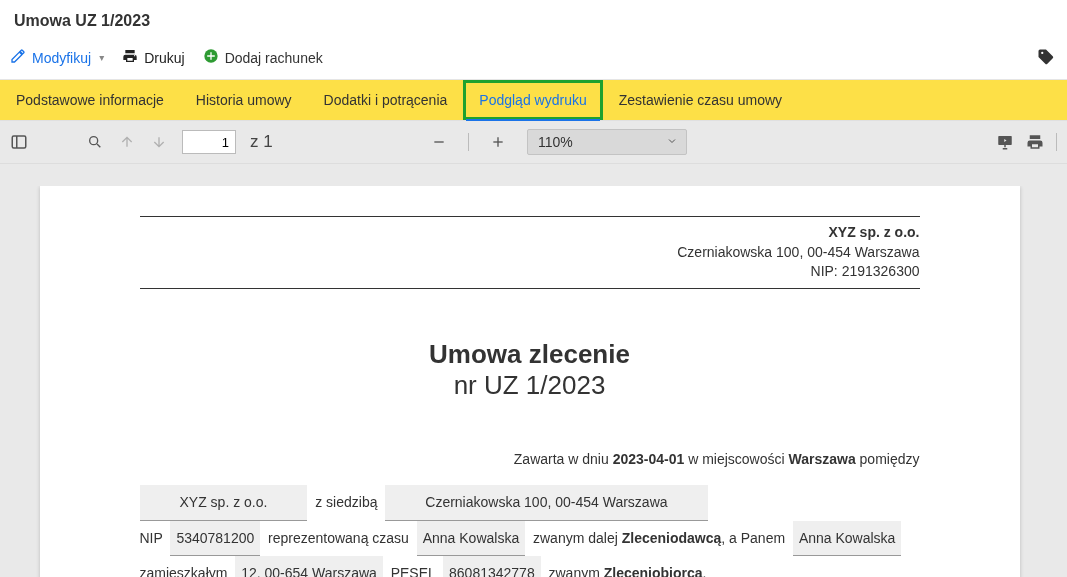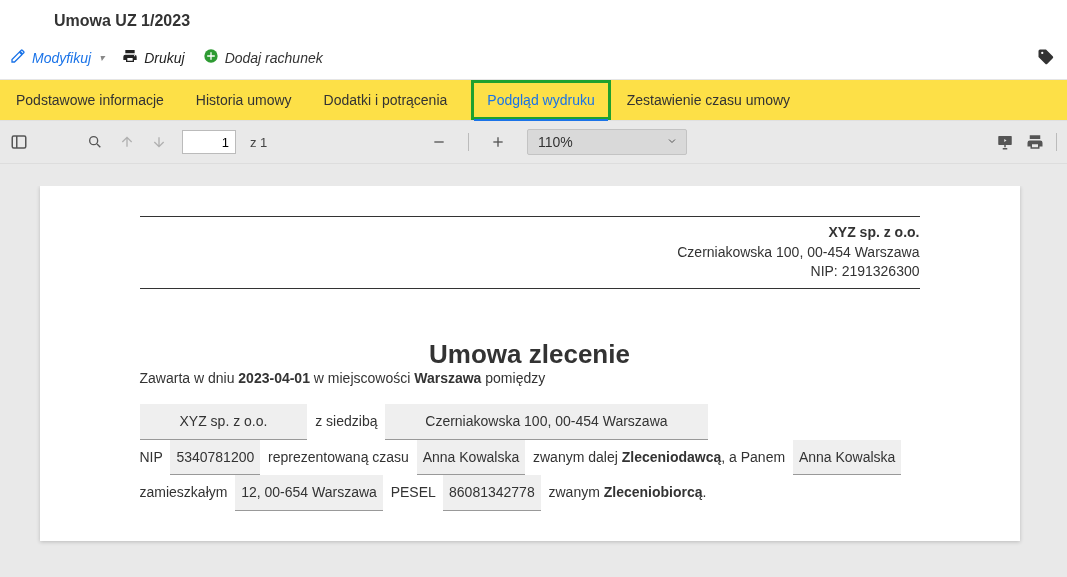--- a/index.html
+++ b/index.html
@@ -1,50 +1,50 @@
 <!DOCTYPE html>
 <html><head>
 <meta charset="utf-8">
 <style>
   * { box-sizing: border-box; margin: 0; padding: 0; }
   body { font-family: Arial, Helvetica, sans-serif; background: #fff; color: #333; width:1067px; }
-  .header { padding: 12px 14px 8px; margin-left: 40px; }
+  .header { padding: 12px 14px 8px; }
   .header-title { font-size: 16px; font-weight: 700; color: #333; }
   .action-bar { display:flex; align-items:center; gap: 18px; padding: 10px 10px 12px; border-bottom: 1px solid #e5e5e5; position:relative; }
-  .action-item { display:flex; align-items:center; gap: 6px; font-size: 14px; cursor:pointer;font-style:italic; }
+  .action-item { display:flex; align-items:center; gap: 6px; font-size: 14px; cursor:pointer; }
   .action-item.modify { color:#1a73e8; }
   .action-item.modify svg { color:#1a73e8; }
   .action-item.drukuj { color:#222; }
   .action-item.add svg circle { fill:#2e9b33; }
   .action-item .caret { font-size: 10px; color:#888; margin-left:2px; }
   .tag-right { position:absolute; right:12px; top:10px; cursor:pointer; }
   .tabs { display:flex; align-items:center; gap: 0; background:#fde047; border-bottom:1px solid #e0e0e0; }
   .tab { padding: 12px 16px; font-size: 14px; color:#333; cursor:pointer; position:relative; }
-  .tab.active-green { outline:3px solid #1fa12e; outline-offset:-3px; color:#1a73e8;margin-left:8px; }
+  .tab.active-green { outline:3px solid #1fa12e; outline-offset:-3px; color:#1a73e8; }
   .tab.active-green::after { content:''; position:absolute; left:3px; right:3px; bottom:-1px; height:2px; background:#1a73e8; }
   .viewer-toolbar { background:#e9e9e9; border-bottom:1px solid #ddd; padding:8px 10px; display:grid; grid-template-columns: 420px 260px 1fr; align-items:center; }
   .vt-left { display:flex; align-items:center; gap: 14px; }
   .vt-center { display:flex; align-items:center; gap:20px; }
   .vt-right { display:flex; justify-content:flex-end; align-items:center; gap:12px; }
   .vt-icon { width:18px; height:18px; display:flex;align-items:center;justify-content:center; color:#555; cursor:pointer; }
   .vt-icon.disabled { color:#b0b0b0; cursor:default; }
   .page-input { width:54px; height:24px; border:1px solid #bbb; background:#fff; text-align:right; padding:2px 6px; font-size:13px; }
-  .page-of { font-size:13px; color:#444; }
+  .page-of { font-size:17px; color:#444; }
   .zoom-select { background:#d9d9d9; border:1px solid #c3c3c3; border-radius:2px; padding:4px 30px 4px 10px; font-size:14px; position:relative; cursor:pointer; min-width:160px; }
   .zoom-select .chev { position:absolute; right:8px; top:50%; transform:translateY(-50%); }
   .viewer-area { background:#e9e9e9; padding: 22px 10px 0 6px; height: 430px; overflow:hidden; }
   .scroll-shell { height:100%; overflow:hidden; padding-right:4px; }
   .page { background:#fff; width: 980px; margin: 0 auto; box-shadow: 0 1px 4px rgba(0,0,0,.2); padding: 30px 100px; font-family: Arial, sans-serif; }
   .doc-hr { border:0; border-top:1px solid #333; margin: 0 0 6px; }
   .company-block { text-align:right; font-size:14px; line-height:1.4; }
   .company-block .name { font-weight:700; }
   .doc-hr2 { border:0; border-top:1px solid #333; margin:6px 0 50px; }
   .doc-title { text-align:center; font-size:26px; font-weight:700; }
   .doc-subtitle { text-align:center; font-size:26px; font-weight:400; margin-bottom: 50px; }
-  .doc-line { text-align:left; font-size:14px; margin-bottom: 18px;}
+  .doc-line { text-align:right; font-size:14px; margin-bottom: 18px;}
   .doc-body { font-size:14px; line-height:2.2; }
   .fill { background:#efefef; border-bottom:1px solid #999; padding:2px 6px; display:inline-block; }
   .fill.pad-lg { padding:2px 40px; }
   .divider-vert { width:1px; height:18px; background:#bbb; }
   .arrow-svg { width:16px; height:16px; }
 </style>
 </head>
 <body>
 
 <div class="header">
@@ -164,20 +164,21 @@
   <div class="scroll-shell">
     <div class="page">
       <hr class="doc-hr">
       <div class="company-block">
         <div class="name">XYZ sp. z o.o.</div>
         <div>Czerniakowska 100, 00-454 Warszawa</div>
         <div>NIP: 2191326300</div>
       </div>
       <hr class="doc-hr2">
       <div class="doc-title">Umowa zlecenie</div>
+      <div class="doc-subtitle">nr UZ 1/2023</div>
       <div class="doc-line">
         <span>Zawarta w dniu </span><b>2023-04-01</b><span> w miejscowości </span><b>Warszawa</b><span> pomiędzy</span>
       </div>
       <div class="doc-body">
         <span class="fill pad-lg">XYZ sp. z o.o.</span>
         &nbsp;<span>z siedzibą</span>&nbsp;
         <span class="fill pad-lg">Czerniakowska 100, 00-454 Warszawa</span>
         <br>
         <span>NIP</span>
         &nbsp;<span class="fill">5340781200</span>&nbsp;

